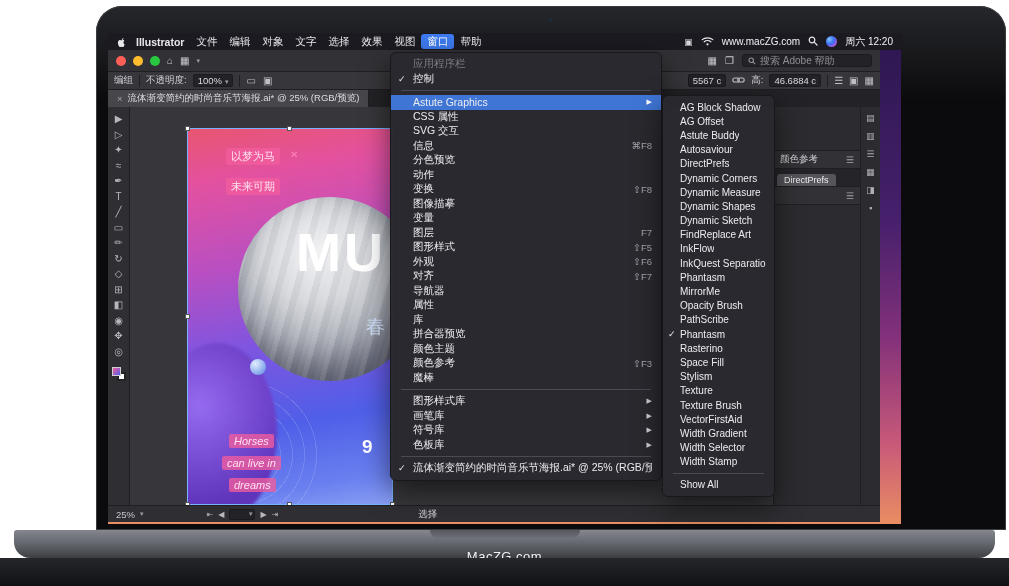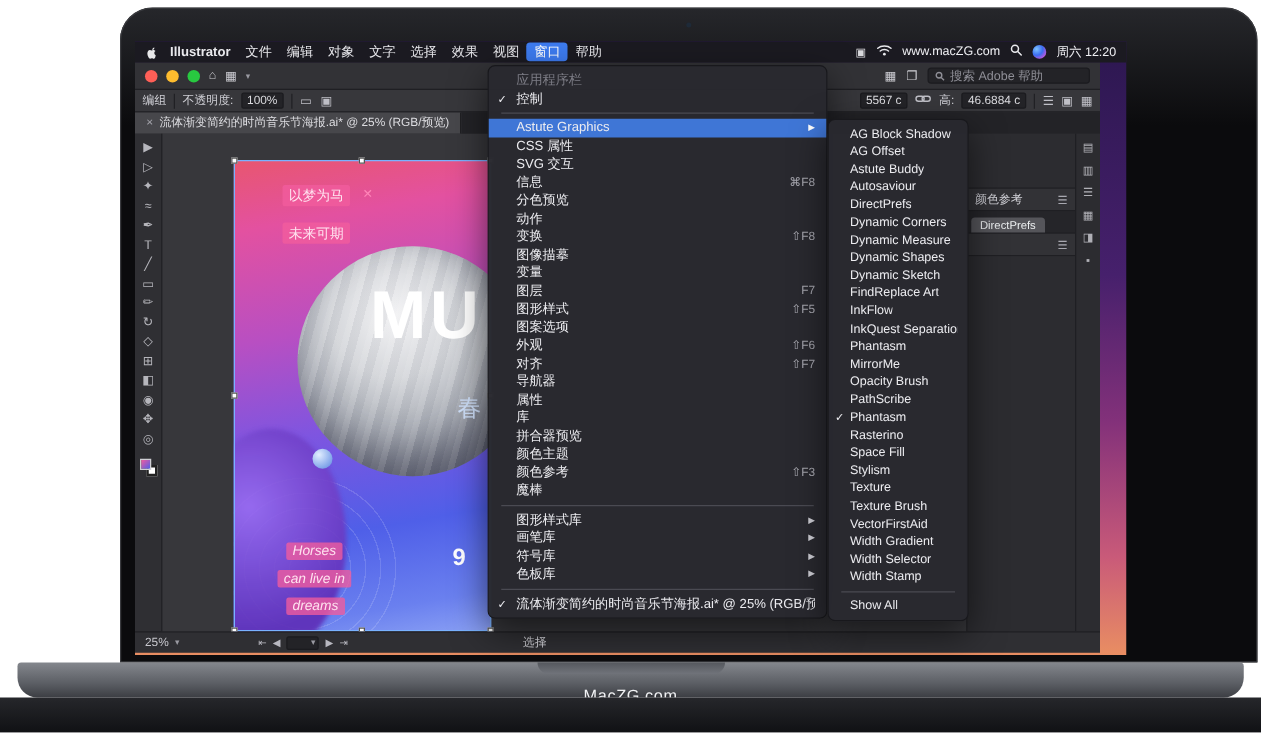--- a/index.html
+++ b/index.html
@@ -47,21 +47,21 @@
   .hic, .home-ic, .grid-ic { color:#c9c9cf; font-size:10px; }
   .caret { color:#9a9aa2; font-size:7px; }
   .hdr-right { margin-left:auto; display:flex; align-items:center; gap:8px; }
   .search { width:130px; height:13px; background:#232327; border:1px solid #1b1b1f; border-radius:3px;
             display:flex; align-items:center; gap:4px; padding:0 5px; color:#8f8f97; font-size:10px; }
 
   .app-controlbar { height:18px; background:#37373b; border-bottom:1px solid #1f1f23;
                     display:flex; align-items:center; padding:0 6px; gap:6px; color:#cfcfd5; font-size:9.5px; }
   .cb-sep { width:1px; height:12px; background:#202024; }
   .valbox { background:#232327; border:1px solid #1b1b1f; border-radius:2px; padding:0 4px; height:13px;
-            display:flex; align-items:flex-end; gap:3px; color:#dadade;flex-direction:column; }
+            display:flex; align-items:flex-end; gap:3px; color:#dadade; }
   .cb-right { margin-left:auto; display:flex; align-items:center; gap:6px; }
   .cb-ic { color:#bfbfc6; font-size:10px; }
 
   .app-tabs { height:17px; background:#232327; display:flex; align-items:stretch; }
   .tab { background:#47474b; display:flex; align-items:center; gap:5px; padding:0 9px;
          font-size:9.5px; color:#dcdce0; white-space:nowrap; border-right:1px solid #1f1f23; }
   .tab .close { color:#a3a3aa; }
 
   .app-main { flex:1; display:flex; min-height:0; }
   .toolbar-left { width:22px; background:#2f2f33; border-right:1px solid #1f1f23;
@@ -382,24 +382,20 @@
               <span class="lab">图层</span>
               <span class="sc">F7</span>
             </div>
             <div class="menu-row">
               <span class="chk"></span>
               <span class="lab">图形样式</span>
               <span class="sc">⇧F5</span>
             </div>
             <div class="menu-row">
               <span class="chk"></span>
-              <span class="lab">图案选项</span>
-            </div>
-            <div class="menu-row">
-              <span class="chk"></span>
               <span class="lab">外观</span>
               <span class="sc">⇧F6</span>
             </div>
             <div class="menu-row">
               <span class="chk"></span>
               <span class="lab">对齐</span>
               <span class="sc">⇧F7</span>
             </div>
             <div class="menu-row">
               <span class="chk"></span>

